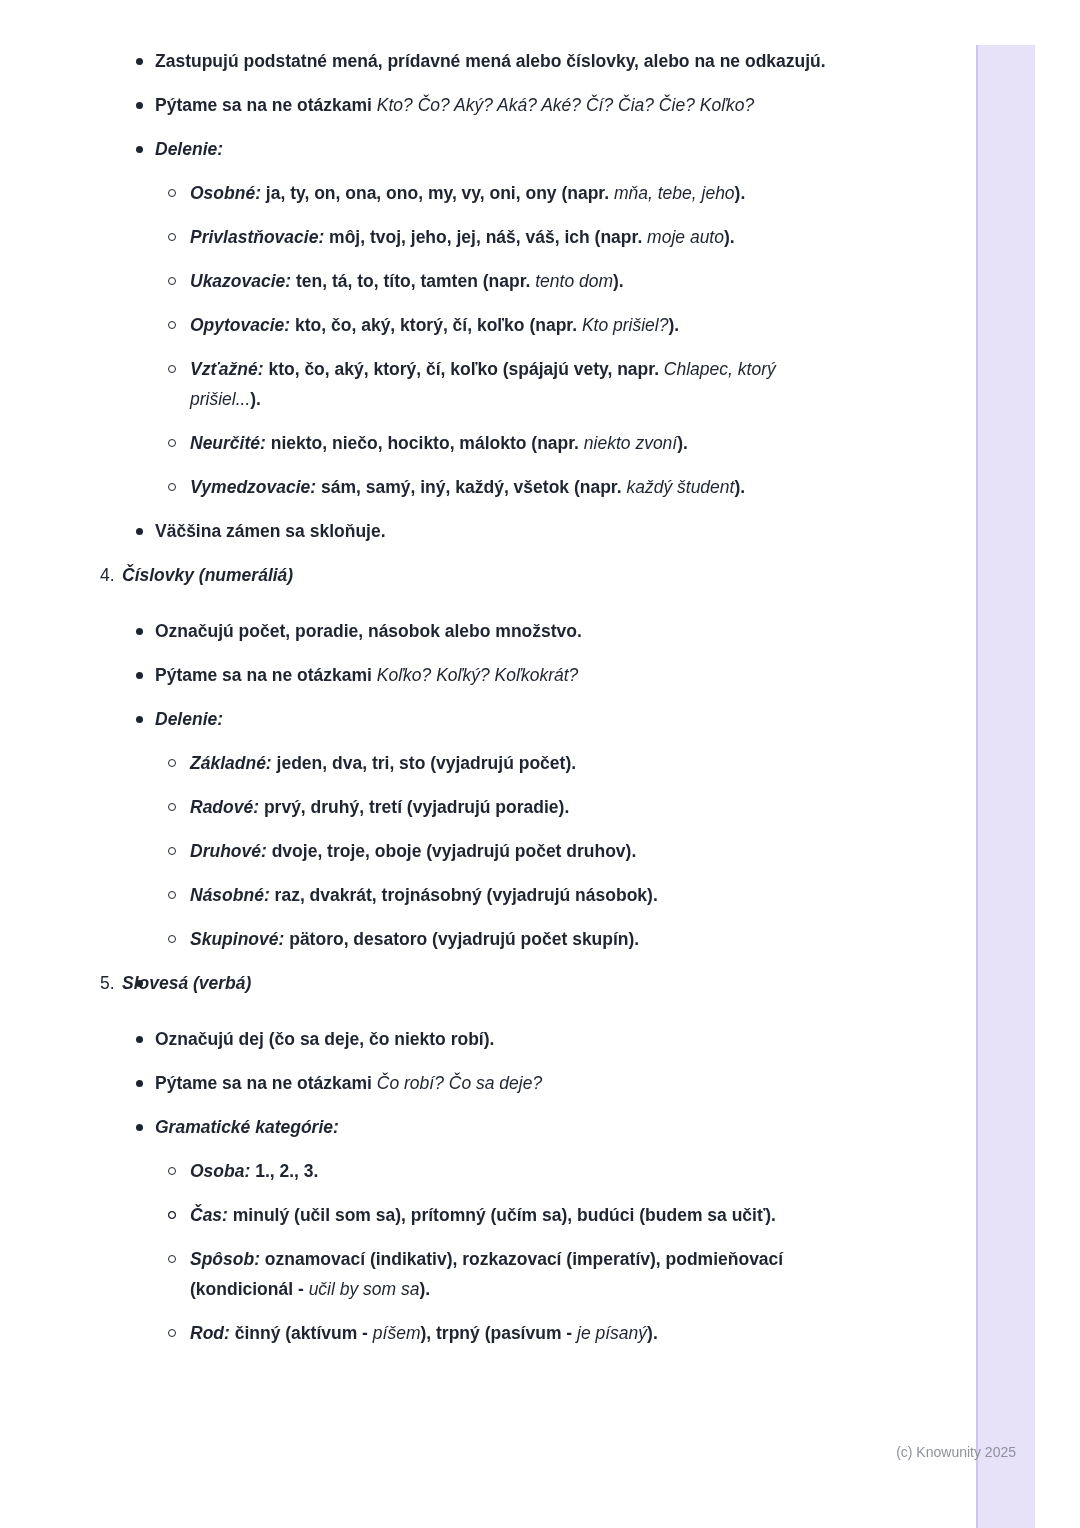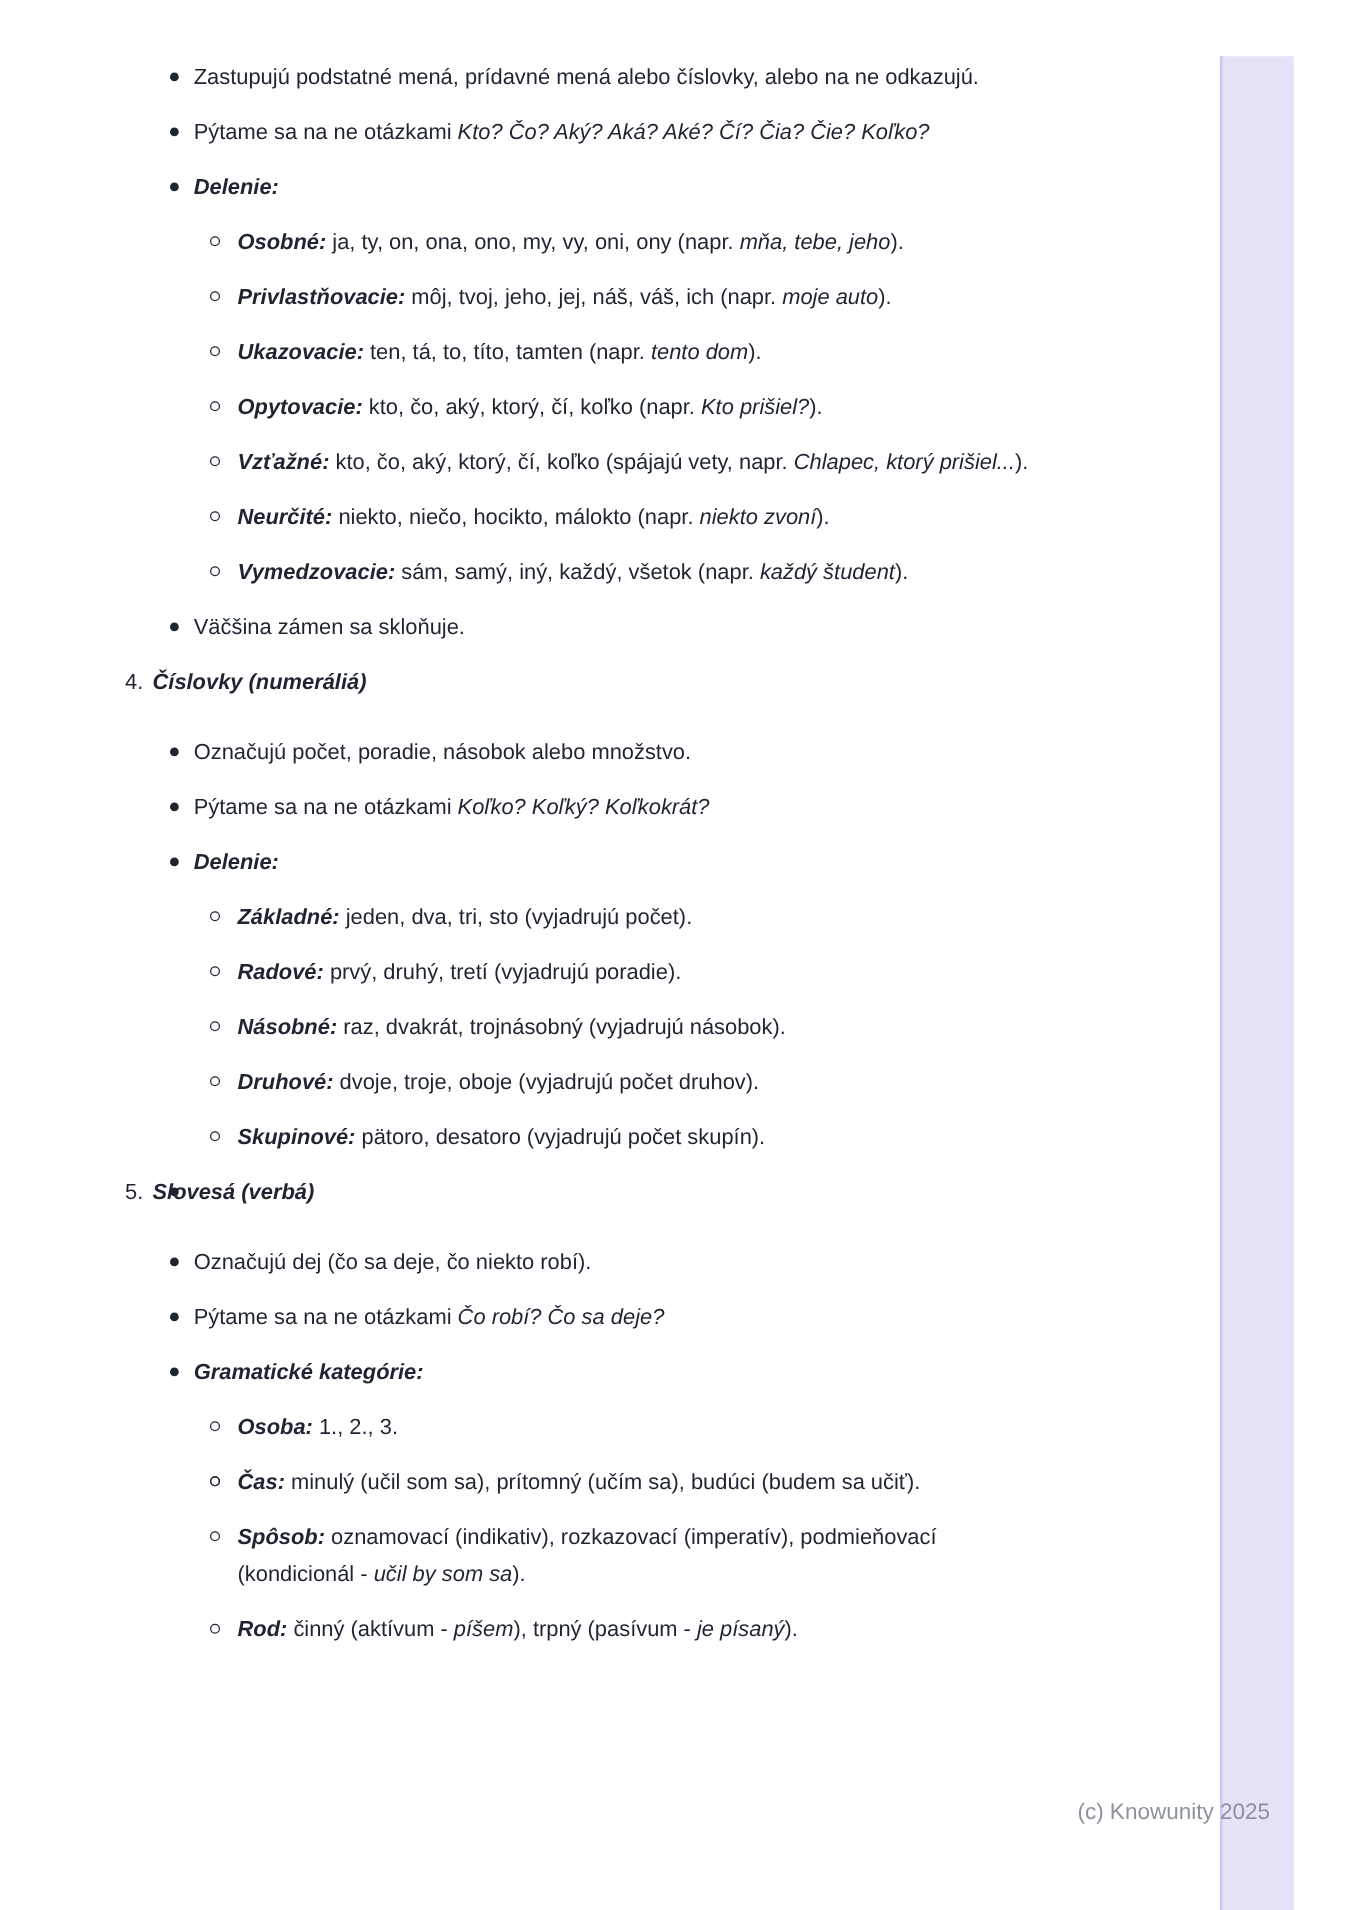--- a/index.html
+++ b/index.html
@@ -48,25 +48,25 @@
     border: 1.6px solid #1e2430;
     background: transparent;
   }
   .num-marker {
     position: absolute;
     left: 0; top: 0;
     font-weight: 400;
   }
   .seg-b { font-weight: 700; font-style: italic; }
   .seg-i { font-style: italic; }
-  .seg-n { font-weight: 400; font-style: normal; }
+  .seg-n { font-weight: 700; font-style: normal; }
   .footer {
     position: absolute;
     right: 64px; bottom: 68px;
-    font-size: 18px;
+    font-size: 14px;
     color: #8d929b;
   }
 </style>
 </head>
 <body>
 
 <div class="accent-strip"></div>
 
 <div class="doc">
     <div class="block b1"><span class="marker dot"></span><span><span class="seg-n">Zastupujú podstatné mená, prídavné mená alebo číslovky, alebo na ne odkazujú.</span></span></div>
@@ -79,22 +79,22 @@
     <div class="block b2"><span class="marker circle"></span><span><span class="seg-b">Vzťažné:</span><span class="seg-n"> kto, čo, aký, ktorý, čí, koľko (spájajú vety, napr. </span><span class="seg-i">Chlapec, ktorý prišiel...</span><span class="seg-n">).</span></span></div>
     <div class="block b2"><span class="marker circle"></span><span><span class="seg-b">Neurčité:</span><span class="seg-n"> niekto, niečo, hocikto, málokto (napr. </span><span class="seg-i">niekto zvoní</span><span class="seg-n">).</span></span></div>
     <div class="block b2"><span class="marker circle"></span><span><span class="seg-b">Vymedzovacie:</span><span class="seg-n"> sám, samý, iný, každý, všetok (napr. </span><span class="seg-i">každý študent</span><span class="seg-n">).</span></span></div>
     <div class="block b1 gap-top"><span class="marker dot"></span><span><span class="seg-n">Väčšina zámen sa skloňuje.</span></span></div>
     <div class="block num"><span class="num-marker">4.</span><span><span class="seg-b">Číslovky (numeráliá)</span></span></div>
     <div class="block b1"><span class="marker dot"></span><span><span class="seg-n">Označujú počet, poradie, násobok alebo množstvo.</span></span></div>
     <div class="block b1"><span class="marker dot"></span><span><span class="seg-n">Pýtame sa na ne otázkami </span><span class="seg-i">Koľko? Koľký? Koľkokrát?</span></span></div>
     <div class="block b1"><span class="marker dot"></span><span><span class="seg-b">Delenie:</span></span></div>
     <div class="block b2"><span class="marker circle"></span><span><span class="seg-b">Základné:</span><span class="seg-n"> jeden, dva, tri, sto (vyjadrujú počet).</span></span></div>
     <div class="block b2"><span class="marker circle"></span><span><span class="seg-b">Radové:</span><span class="seg-n"> prvý, druhý, tretí (vyjadrujú poradie).</span></span></div>
+    <div class="block b2"><span class="marker circle"></span><span><span class="seg-b">Druhové:</span><span class="seg-n"> dvoje, troje, oboje (vyjadrujú počet druhov).</span></span></div>
     <div class="block b2"><span class="marker circle"></span><span><span class="seg-b">Násobné:</span><span class="seg-n"> raz, dvakrát, trojnásobný (vyjadrujú násobok).</span></span></div>
-    <div class="block b2"><span class="marker circle"></span><span><span class="seg-b">Druhové:</span><span class="seg-n"> dvoje, troje, oboje (vyjadrujú počet druhov).</span></span></div>
     <div class="block b2"><span class="marker circle"></span><span><span class="seg-b">Skupinové:</span><span class="seg-n"> pätoro, desatoro (vyjadrujú počet skupín).</span></span></div>
     <div class="block b1 gap-top"><span class="marker dot"></span></div>
     <div class="block num"><span class="num-marker">5.</span><span><span class="seg-b">Slovesá (verbá)</span></span></div>
     <div class="block b1"><span class="marker dot"></span><span><span class="seg-n">Označujú dej (čo sa deje, čo niekto robí).</span></span></div>
     <div class="block b1"><span class="marker dot"></span><span><span class="seg-n">Pýtame sa na ne otázkami </span><span class="seg-i">Čo robí? Čo sa deje?</span></span></div>
     <div class="block b1"><span class="marker dot"></span><span><span class="seg-b">Gramatické kategórie:</span></span></div>
     <div class="block b2"><span class="marker circle"></span><span><span class="seg-b">Osoba:</span><span class="seg-n"> 1., 2., 3.</span></span></div>
     <div class="block b2"><span class="marker circle"></span></div>
     <div class="block b2"><span class="marker circle"></span><span><span class="seg-b">Čas:</span><span class="seg-n"> minulý (učil som sa), prítomný (učím sa), budúci (budem sa učiť).</span></span></div>
     <div class="block b2"><span class="marker circle"></span><span><span class="seg-b">Spôsob:</span><span class="seg-n"> oznamovací (indikativ), rozkazovací (imperatív), podmieňovací (kondicionál - </span><span class="seg-i">učil by som sa</span><span class="seg-n">).</span></span></div>

